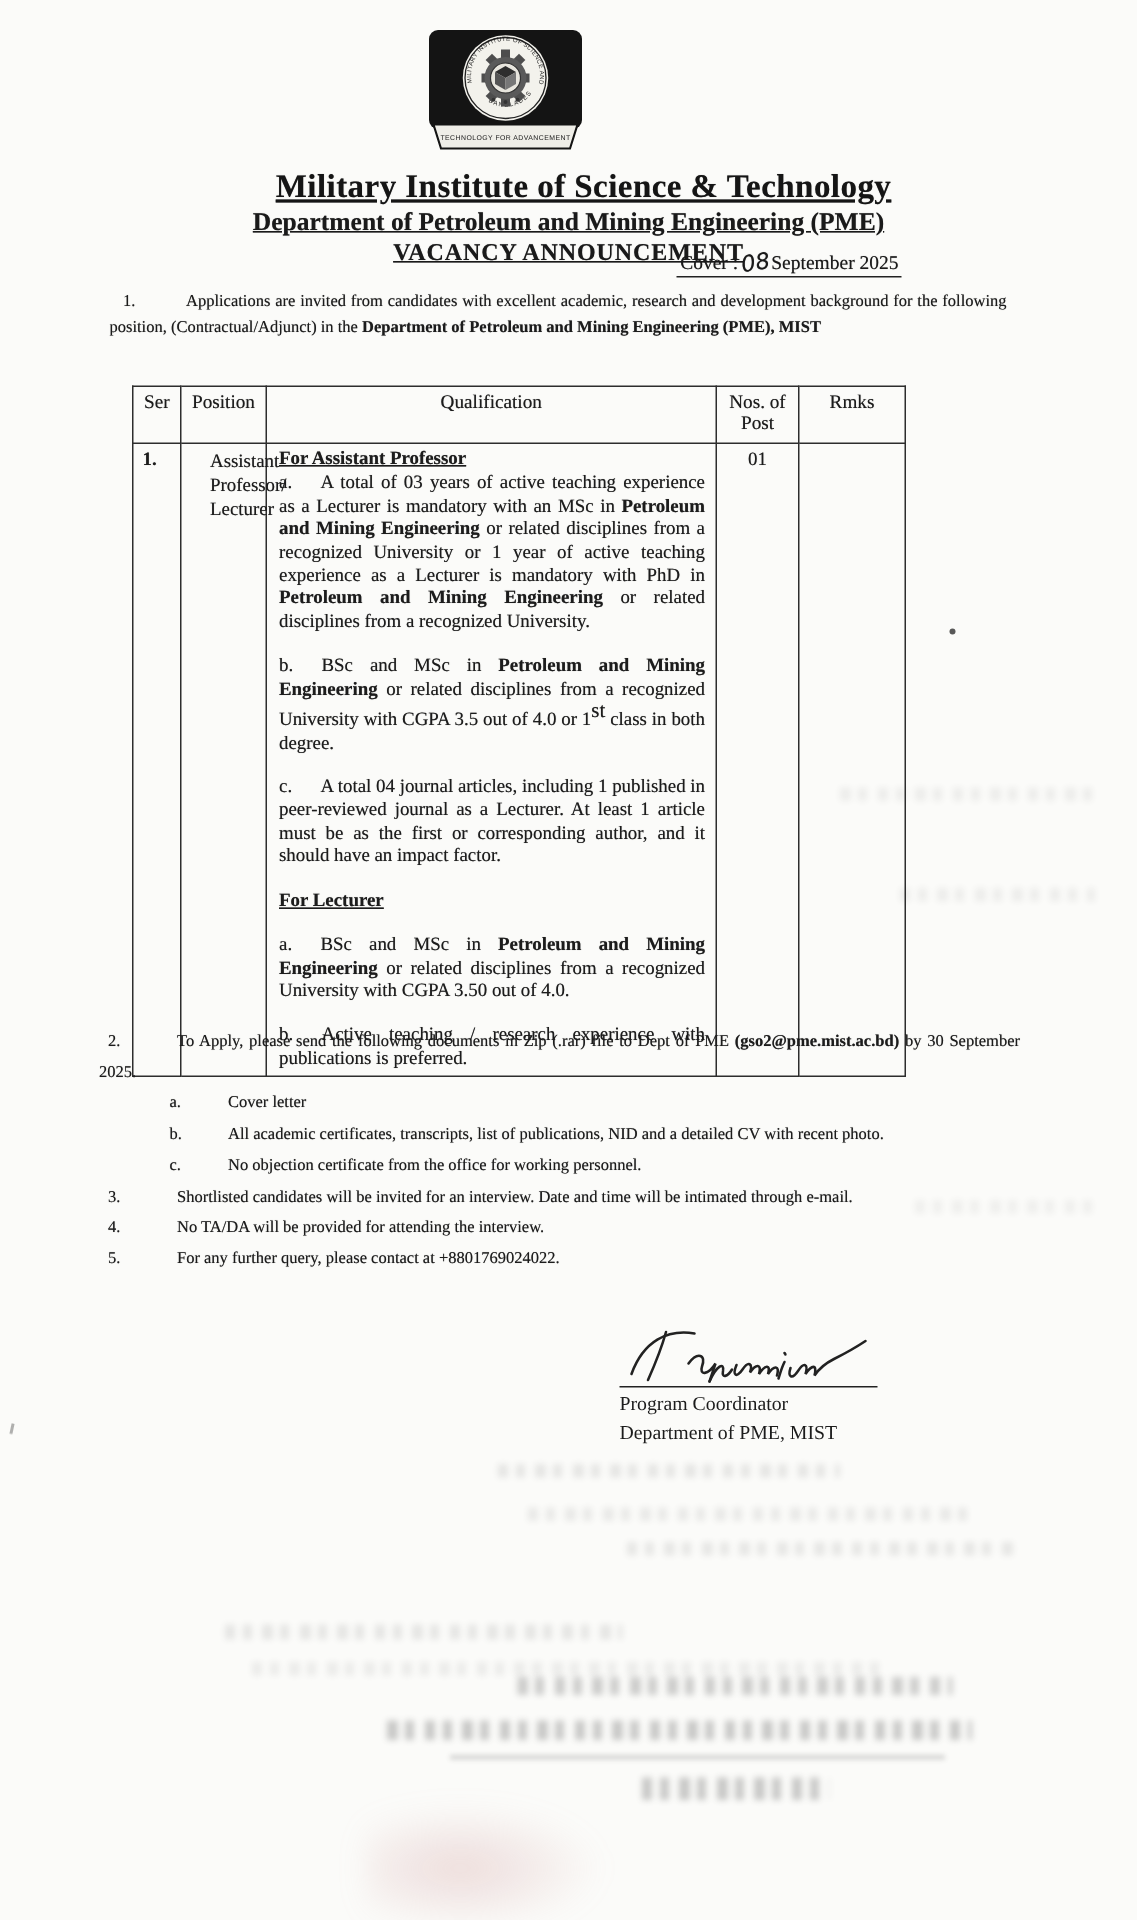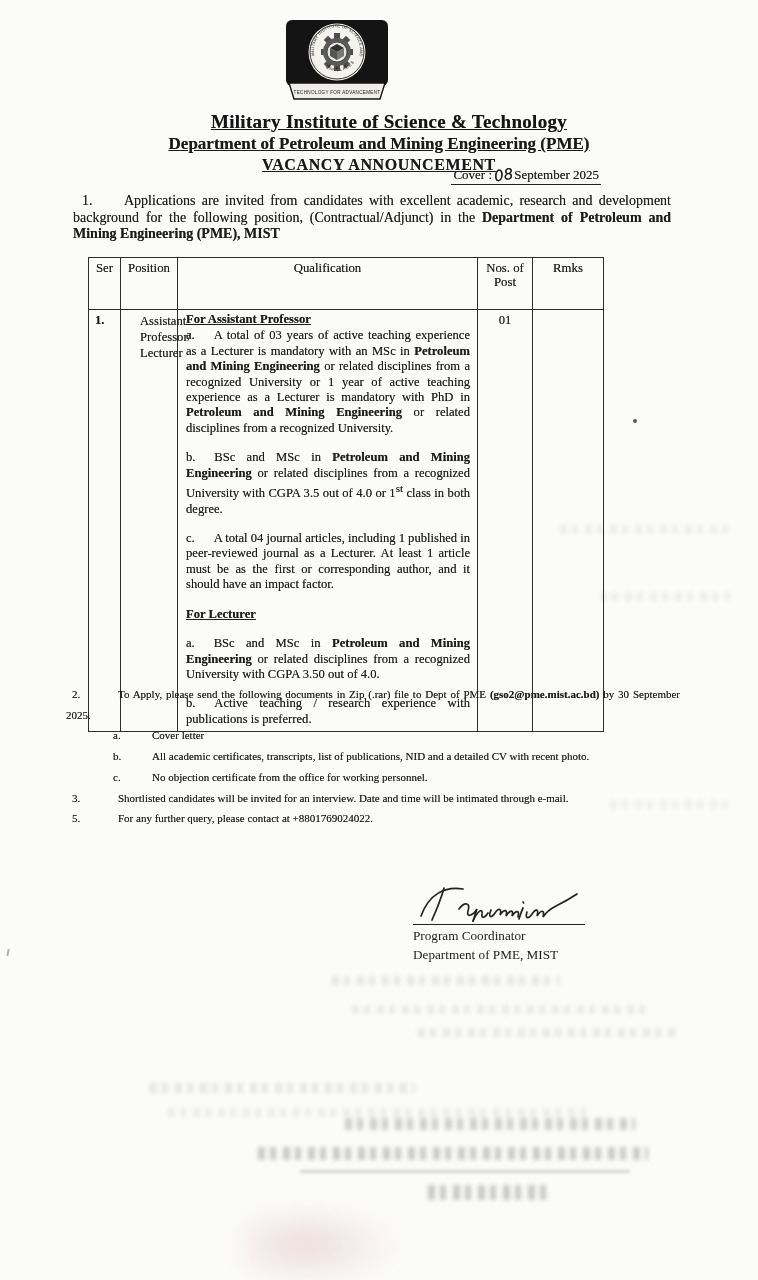--- a/index.html
+++ b/index.html
@@ -10,46 +10,46 @@
     color:#1c1c1c;
   }
   .page{position:absolute;inset:0;}
   .soft{text-shadow:0 0 .45px rgba(20,20,20,.6);}
 
   
   .logo{position:absolute;left:283px;top:20px;width:108px;height:88px;filter:blur(.3px);}
 
   
   .hdr{position:absolute;left:0;top:111px;width:758px;text-align:center;}
-  .inst{font-size:19px;font-weight:bold;text-decoration:underline;letter-spacing:.3px;color:#151515;padding-left:20px;}
+  .inst{font-size:22px;font-weight:bold;text-decoration:underline;letter-spacing:.3px;color:#151515;padding-left:20px;}
   .dept{font-size:17px;font-weight:bold;text-decoration:underline;margin-top:1px;color:#1a1a1a;}
   .vac{font-size:16px;font-weight:bold;text-decoration:underline;letter-spacing:.6px;margin-top:2px;color:#1a1a1a;}
 
   .dateline{position:absolute;top:165px;right:157px;font-size:13px;border-bottom:1.2px solid #222;padding:0 2px 1px 2px;color:#1a1a1a;}
   .hand{display:inline-block;font-family:"DejaVu Sans",sans-serif;font-style:italic;font-size:15px;transform:rotate(-9deg) translateY(1px);margin:0 1px 0 2px;}
 
   
-  .intro{position:absolute;left:73px;top:193px;width:598px;font-size:14px;line-height:16.6px;text-align:justify;}
+  .intro{position:absolute;left:73px;top:193px;width:598px;font-size:11px;line-height:16.6px;text-align:justify;}
   .inum{display:inline-block;width:42px;padding-left:9px;font-weight:normal;}
   .b{font-weight:bold;}
   .u{text-decoration:underline;}
 
   
   table.vtab{position:absolute;left:88px;top:257px;width:515px;border-collapse:collapse;table-layout:fixed;}
   .vtab th,.vtab td{border:1.3px solid #2d2d2d;vertical-align:top;font-weight:normal;}
-  .vtab th{font-size:12.8px;text-align:center;padding:3px 1px 20px;line-height:14px;height:26px;vertical-align:top;}
+  .vtab th{font-size:12.8px;text-align:center;padding:3px 1px 6px;line-height:14px;height:26px;vertical-align:top;}
   .vtab td{font-size:12.6px;padding:3px 4px;}
   td.serc{text-align:left;padding-left:6px;font-weight:bold;}
   td.posc{line-height:16px;padding-left:19px;font-family:Liberation Serif, serif;}
   td.qualc{padding:2px 7px 4px 8px;}
   td.nosc{text-align:center;}
   .qp{margin:0 0 14px 0;line-height:15.4px;text-align:justify;}
   .qp:first-child{margin-bottom:1px;}
   .qp:last-child{margin-bottom:0;}
-  .qp sup{font-size:11px;}
+  .qp sup{font-size:14px;}
 
   
   .items{position:absolute;left:66px;top:684px;width:614px;font-size:11px;line-height:20.7px;}
   .item{text-align:justify;}
   .item .inum2{display:inline-block;width:46px;padding-left:6px;}
   .sub{margin-left:47px;text-align:justify;}
   .sub .lbl{display:inline-block;width:39px;}
 
   
   .sig{position:absolute;left:413px;top:882px;width:190px;}
@@ -173,20 +173,23 @@
     <div class="sub">
       <span class="lbl">b.</span><span>All academic certificates, transcripts, list of publications, NID and a detailed CV with recent photo.</span>
     </div>
     <div class="sub">
       <span class="lbl">c.</span><span>No objection certificate from the office for working personnel.</span>
     </div>
     <div class="item">
       <span class="inum2">3.</span><span><span>Shortlisted candidates will be invited for an interview. Date and time will be intimated through e-mail.</span></span>
     </div>
     <div class="item">
+      <span class="inum2">4.</span><span><span>No TA/DA will be provided for attending the interview.</span></span>
+    </div>
+    <div class="item">
       <span class="inum2">5.</span><span><span>For any further query, please contact at +8801769024022.</span></span>
     </div>
   </div>
 
   <div class="sig">
     <svg class="sigimg" width="180" height="48" viewBox="0 0 180 48">
       <g fill="none" stroke="#222" stroke-width="1.7" stroke-linecap="round">
         <path d="M6 34 C14 12 30 4 48 7"></path>
         <path d="M29 6 C26 17 21 29 17 38"></path>
         <path d="M44 27 C50 19 56 21 53 29 C51 35 57 35 62 27 L58 39"></path>

